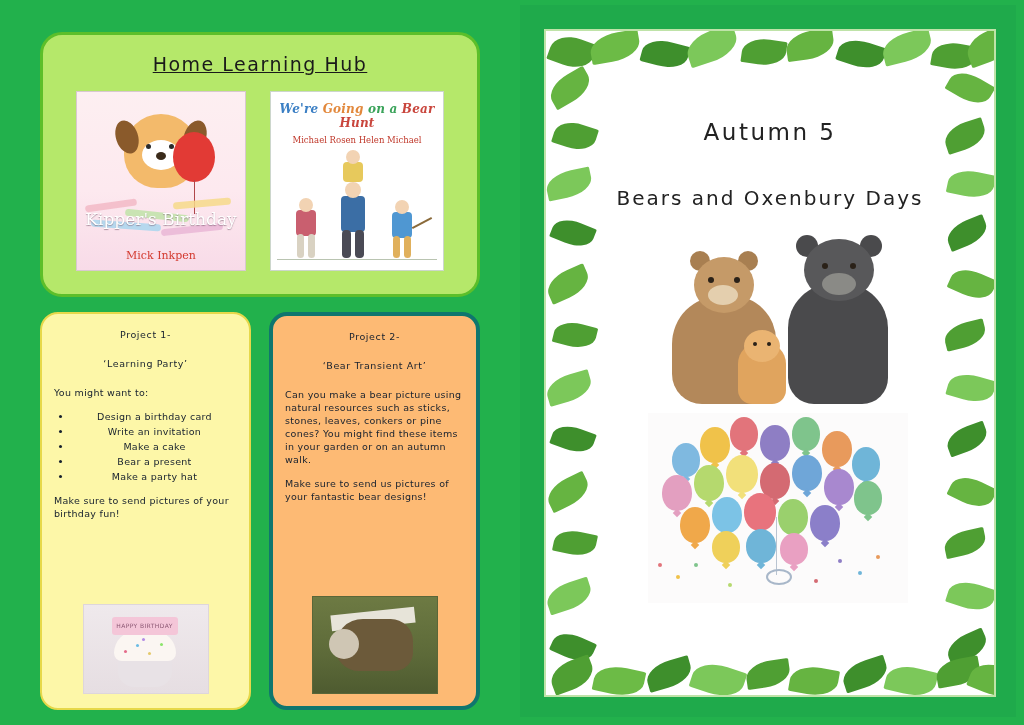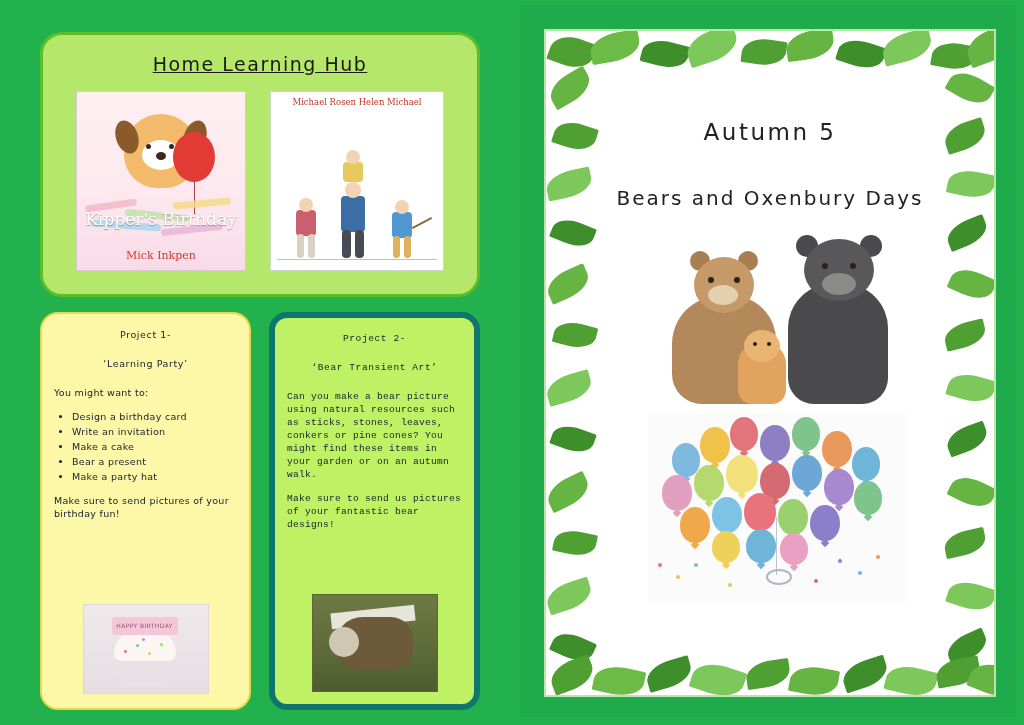--- a/index.html
+++ b/index.html
@@ -233,23 +233,22 @@
     color: #16202e;
     letter-spacing: .3px;
     position: relative;
     overflow: hidden;
   }
   .proj-1 {
     background: #fdf7a8;
     border: 2px solid #e6d84a;
   }
   .proj-2 {
-    background: #bef264;
-    border: 6px solid #0f766e;
-    font-family: Liberation Mono, monospace;
+    background: #fdba74;
+    border: 4px solid #0f766e;
   }
   .proj-head {
     text-align: center;
     font-size: 9.5px;
     margin-bottom: 16px;
     letter-spacing: .6px;
   }
   .proj-sub {
     text-align: center;
     font-size: 9.5px;
@@ -258,20 +257,21 @@
   }
   .proj p {
     margin: 0 0 11px 0;
   }
   .proj ul {
     margin: 0 0 11px 0;
     padding-left: 18px;
   }
   .proj li {
     margin-bottom: 2px;
+    text-align: center;
   }
   
   .cupcake-photo {
     position: absolute;
     left: 50%;
     transform: translateX(-50%);
     bottom: 14px;
     width: 124px;
     height: 88px;
     background: linear-gradient(#efe9ec 0%, #e6dee2 100%);
@@ -582,20 +582,26 @@
             <div class="ribbon" style="left:48px; top:12px; width:64px; background:#bfe3a8; transform:rotate(6deg);"></div>
             <div class="ribbon" style="left:96px; top:0px;  width:58px; background:#f6d98a; transform:rotate(-5deg);"></div>
             <div class="ribbon" style="left:14px; top:22px; width:70px; background:#a9d6ef; transform:rotate(4deg);"></div>
             <div class="ribbon" style="left:84px; top:26px; width:62px; background:#e9b6d6; transform:rotate(-6deg);"></div>
           </div>
           <div class="kipper-title">Kipper's Birthday</div>
           <div class="kipper-author">Mick Inkpen</div>
         </div>
 
         <div class="book-bear">
+          <div class="bh-title">
+            <span class="w1">We're</span>
+            <span class="w2">Going</span>
+            <span class="w3">on a</span>
+            <span class="w4">Bear Hunt</span>
+          </div>
           <div class="bh-authors">Michael Rosen    Helen Michael</div>
           <div class="bh-scene">
             <div class="bh-ground"></div>
 
             <div class="figure" style="left:64px; width:36px; height:92px;">
               <div class="fig-body" style="position:absolute;left:6px;bottom:26px;width:24px;height:36px;background:#3b6ea5;"></div>
               <div class="fig-head" style="position:absolute;left:10px;bottom:60px;width:16px;height:16px;background:#f2d3b3;"></div>
               <div class="fig-body" style="position:absolute;left:7px;bottom:0;width:9px;height:28px;background:#4a4a55;"></div>
               <div class="fig-body" style="position:absolute;left:20px;bottom:0;width:9px;height:28px;background:#4a4a55;"></div>
             </div>

